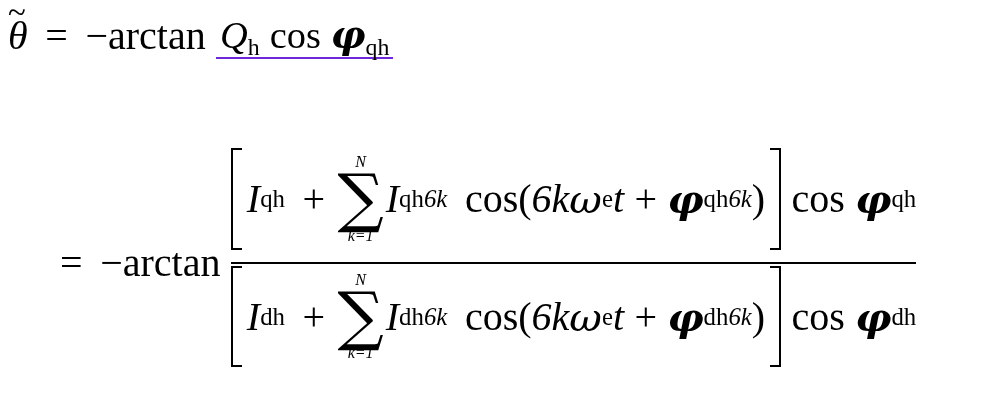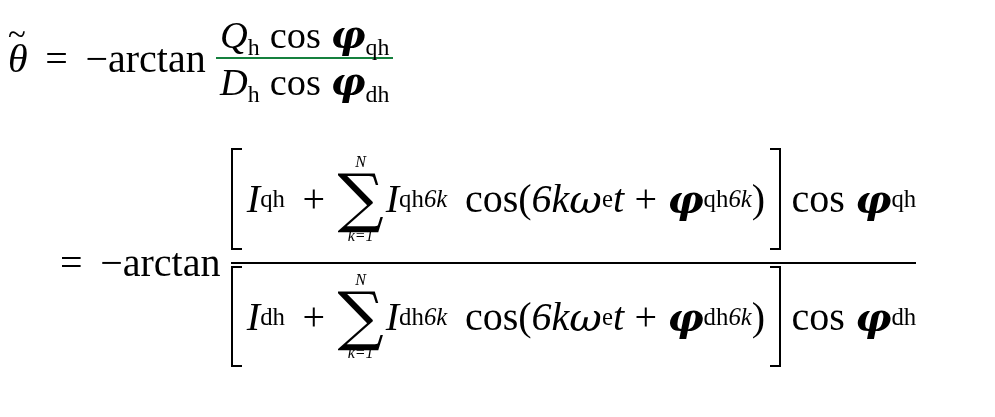--- a/index.html
+++ b/index.html
@@ -33,21 +33,21 @@
     display: inline-block;
     vertical-align: middle;
     text-align: center;
   }
   .frac > .num,
   .frac > .den {
     display: block;
     padding: 0 4px;
     white-space: nowrap;
   }
-  .frac > .num { border-bottom: 2px solid #15803d; }
+  .frac > .num { border-bottom: 2px solid #6d28d9; }
 
   
   sub, sup {
     font-size: 0.62em;
     line-height: 0;
     font-style: normal;
   }
   sub { vertical-align: -0.28em; }
   sub .it, sup .it { font-style: italic; }
 
@@ -184,23 +184,20 @@
     <span class="op">=</span>
     <span class="sp2"></span>
     <span class="op">−</span>
     <span class="upright">arctan</span>
     <span class="sp"></span>
 
     <span class="frac">
       <span class="num">
         <span class="var">Q</span><sub>h</sub><span class="sp"></span><span class="upright">cos</span><span class="sp"></span><span class="phi">φ</span><sub>qh</sub>
       </span>
-      <span class="den">
-        <span class="var">D</span><sub>h</sub><span class="sp"></span><span class="upright">cos</span><span class="sp"></span><span class="phi">φ</span><sub>dh</sub>
-      </span>
     </span>
   </div>
 
   <div id="line2" class="math">
 
     <span class="op">=</span>
     <span class="sp2"></span>
     <span class="op">−</span>
     <span class="upright">arctan</span>
     <span class="sp"></span>

